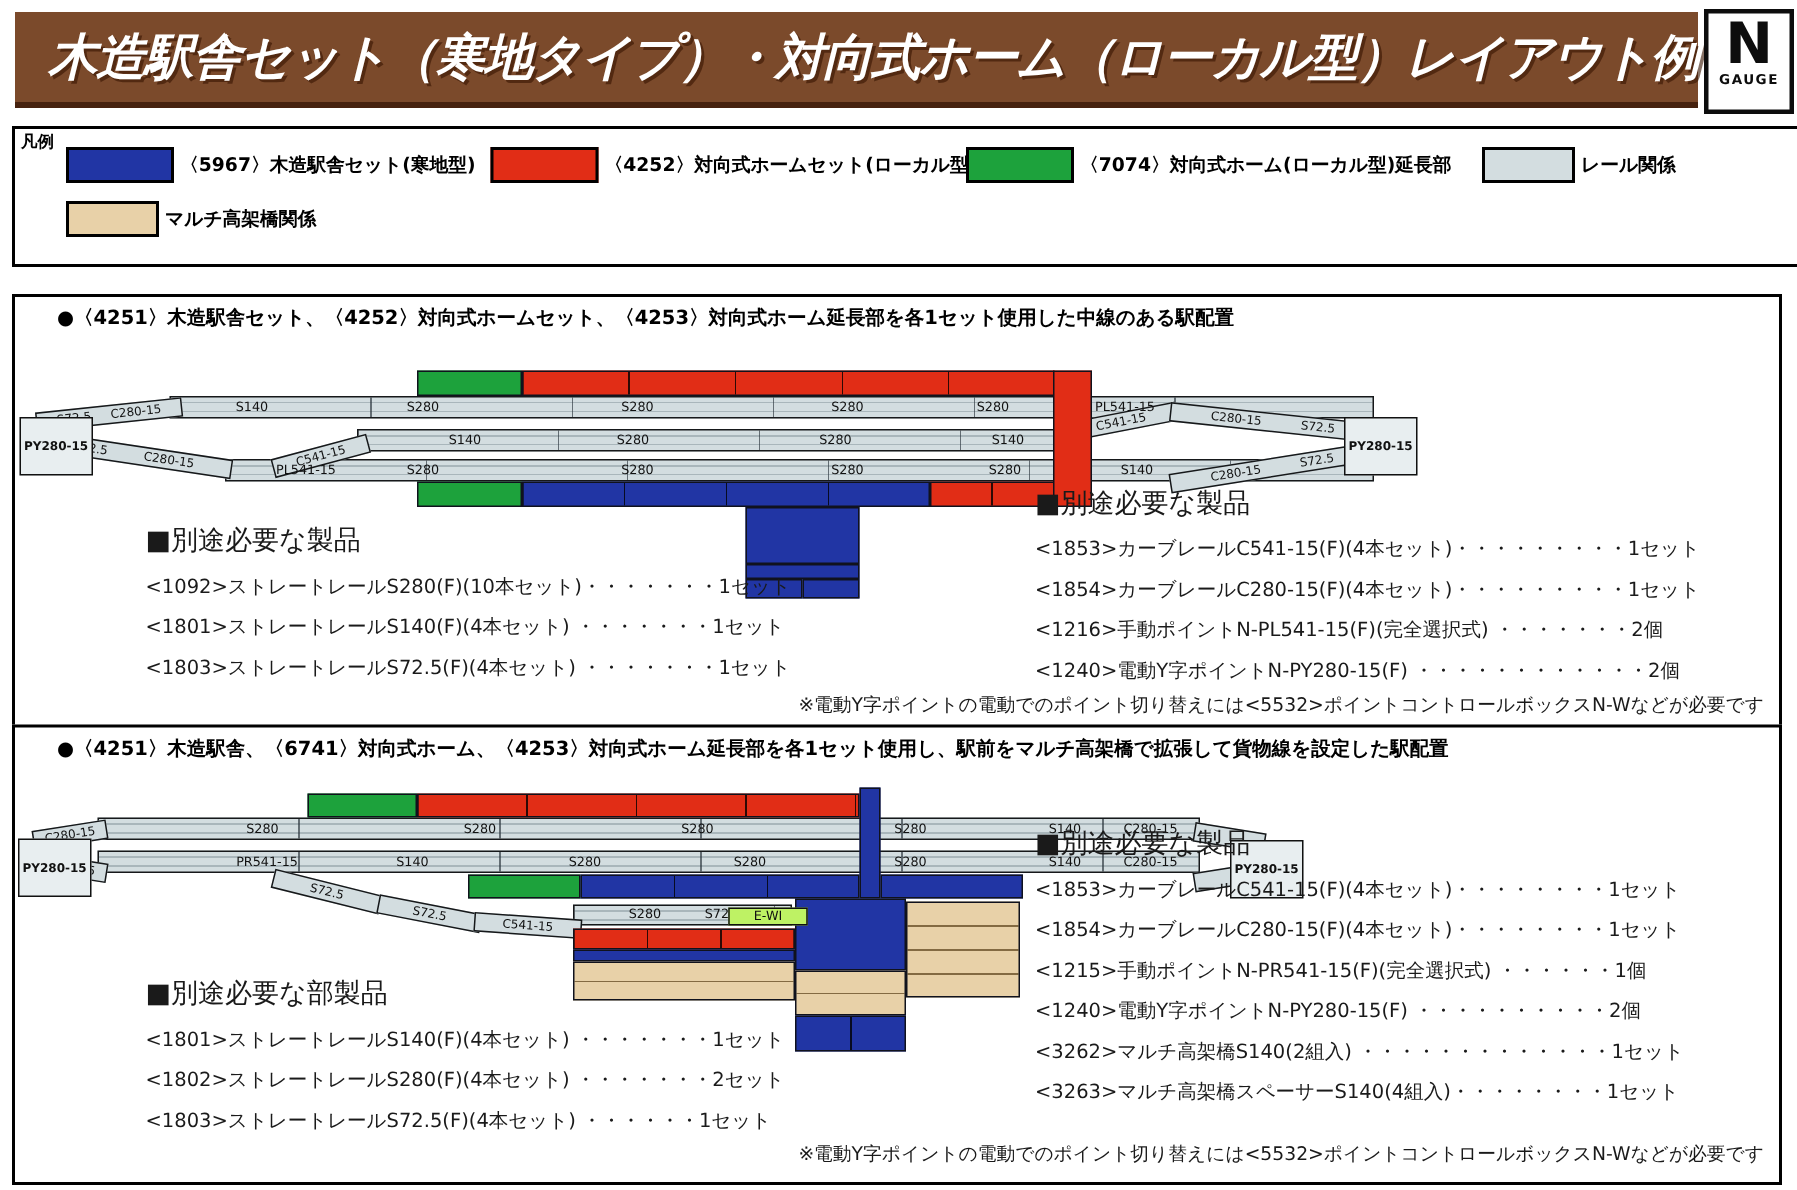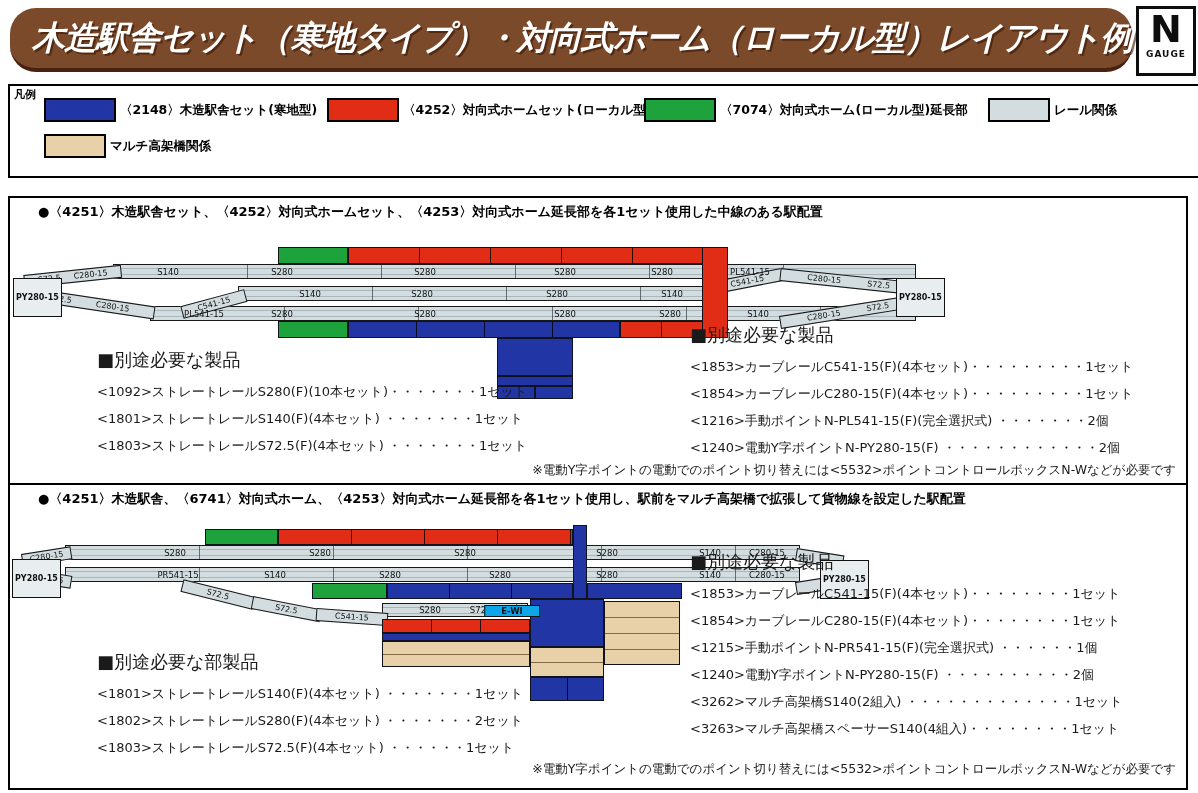--- a/index.html
+++ b/index.html
@@ -1,20 +1,20 @@
 <!DOCTYPE html>
 <html><head>
 <meta charset="utf-8">
 <style>
   html,body{margin:0;padding:0;background:#ffffff;width:1198px;height:793px;
     font-family:"DejaVu Sans","Liberation Sans",sans-serif;position:relative;overflow:hidden;}
   .abs{position:absolute;}
   
   #title-bar{left:10px;top:8px;width:1122px;height:60px;background:#7b4a2b;
-    border-bottom:4px solid #46220f;display:flex;align-items:center;border-radius:26px;}
+    border-bottom:4px solid #46220f;display:flex;align-items:center;}
   #title-text{color:#ffffff;font-size:33px;font-weight:bold;font-style:italic;
     padding-left:22px;white-space:nowrap;letter-spacing:-1px;
     text-shadow:2px 2px 0 rgba(55,20,0,.6);}
   #gauge-box{left:1136px;top:6px;width:54px;height:64px;background:#fff;
     border:3px solid #0d0d0d;text-align:center;}
   #gauge-n{font-size:38px;font-weight:900;line-height:40px;color:#0d0d0d;}
   #gauge-word{font-size:9px;font-weight:900;letter-spacing:1px;color:#0d0d0d;line-height:10px;}
   
   #legend{left:8px;top:84px;width:1180px;height:90px;border:2px solid #000;background:#fff;padding-left:32px;}
   #legend-heading{left:4px;top:1px;font-size:11px;font-weight:bold;color:#000;}
@@ -33,41 +33,41 @@
   
   .diagram{position:absolute;left:0;top:22px;width:1180px;height:260px;}
   .track{position:absolute;background:#d3dde0;border:1px solid #16181a;box-sizing:border-box;
     background-image:
       repeating-linear-gradient(90deg, rgba(0,0,0,0) 0 133px, rgba(40,50,58,.65) 133px 134px),
       linear-gradient(180deg, rgba(0,0,0,0) 3px, #a9b6bb 3px 4px, rgba(0,0,0,0) 4px 9px, #a9b6bb 9px 10px, rgba(0,0,0,0) 10px);}
   .diag{position:absolute;height:13px;background:#d3dde0;border:1px solid #16181a;box-sizing:border-box;
     transform-origin:0 50%;display:flex;align-items:center;justify-content:space-evenly;}
   .diag span{font-size:8px;color:#111;white-space:nowrap;}
   .tlabel{position:absolute;font-size:8.5px;color:#111;transform:translateX(-50%);white-space:nowrap;}
-  .tlabel.boxed{background:#0ea5e9;border:1px solid #111;padding:0 16px;transform:translateX(-50%);font-weight:bold;}
+  .tlabel.boxed{background:#bef264;border:1px solid #111;padding:0 16px;transform:translateX(-50%);font-weight:normal;}
   .pbox{position:absolute;background:#e8eef0;border:1px solid #111;font-size:8px;font-weight:bold;
     color:#111;padding:14px 2px;white-space:nowrap;}
   .struct{position:absolute;border:1px solid #10121d;box-sizing:border-box;}
 </style>
 </head>
 <body>
 
 <div class="abs" id="title-bar">
   <span id="title-text">木造駅舎セット（寒地タイプ）・対向式ホーム（ローカル型）レイアウト例</span>
 </div>
 <div class="abs" id="gauge-box">
   <div id="gauge-n">N</div>
   <div id="gauge-word">GAUGE</div>
 </div>
 
 <div class="abs" id="legend">
   <div class="abs" id="legend-heading">凡例</div>
   <div id="legend-items">
       <div class="swatch" style="left: 34px; top: 12px; width: 72px; background: rgb(33, 53, 164);"></div>
-      <div class="legend-label" style="left: 110px; top: 12px;">〈2148〉木造駅舎セット(寒地型)</div>
+      <div class="legend-label" style="left: 110px; top: 12px;">〈5967〉木造駅舎セット(寒地型)</div>
       <div class="swatch" style="left: 317px; top: 12px; width: 72px; background: rgb(225, 45, 22);"></div>
       <div class="legend-label" style="left: 393px; top: 12px;">〈4252〉対向式ホームセット(ローカル型)</div>
       <div class="swatch" style="left: 634px; top: 12px; width: 72px; background: rgb(29, 162, 60);"></div>
       <div class="legend-label" style="left: 710px; top: 12px;">〈7074〉対向式ホーム(ローカル型)延長部</div>
       <div class="swatch" style="left: 978px; top: 12px; width: 62px; background: rgb(211, 221, 224);"></div>
       <div class="legend-label" style="left: 1044px; top: 12px;">レール関係</div>
       <div class="swatch" style="left: 34px; top: 48px; width: 62px; background: rgb(232, 209, 168);"></div>
       <div class="legend-label" style="left: 100px; top: 48px;">マルチ高架橋関係</div>
     </div>
 </div>

